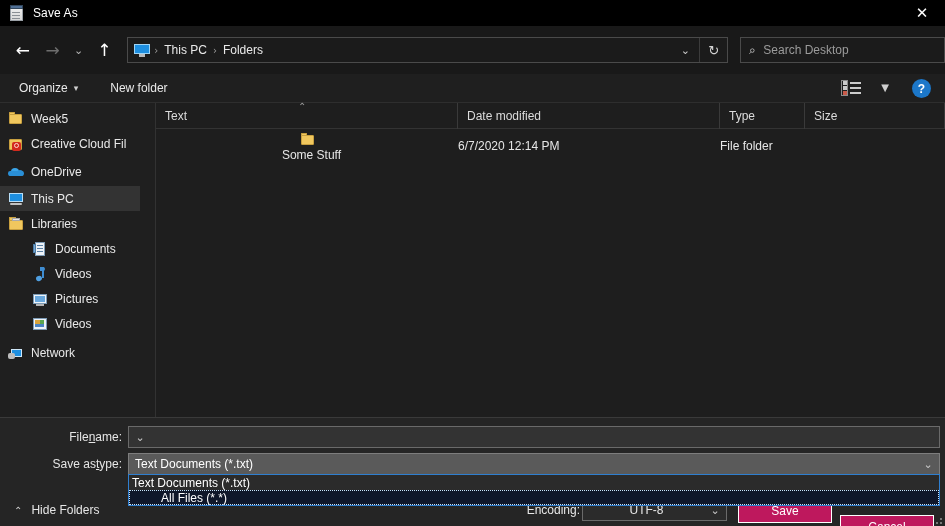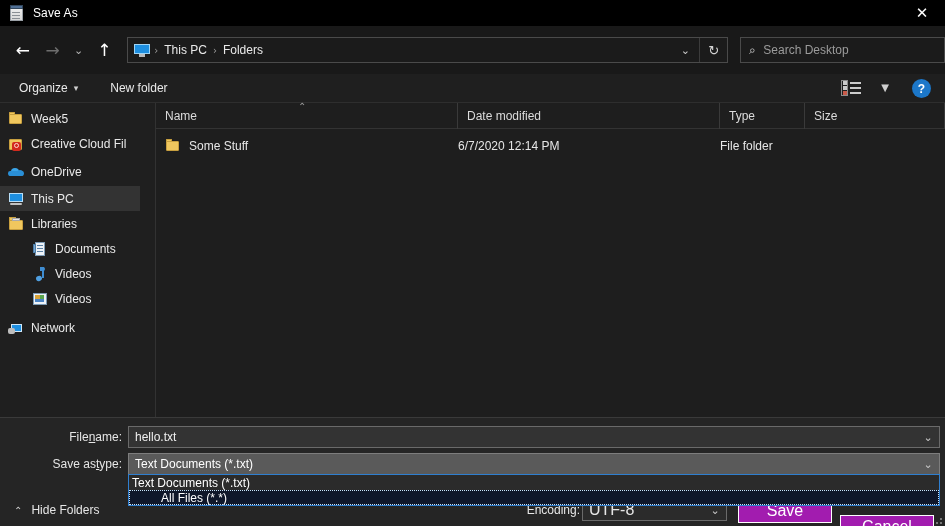--- a/index.html
+++ b/index.html
@@ -306,26 +306,26 @@
 
   #encoding-label {
     position: absolute; left: 480px; top: 500px; width: 100px; height: 20px;
     display: flex; align-items: center; justify-content: flex-end;
     font-size: 12px; color: #e6e6e6;
   }
   #encoding-combo {
     position: absolute; left: 582px; top: 499px; width: 145px; height: 22px;
     background: #2b2b2b; border: 1px solid #6a6a6a; display: flex; align-items: center;
   }
-  #encoding-value { flex: 1; padding-left: 6px; font-size: 16px; color: #e6e6e6; }
+  #encoding-value { flex: 1; padding-left: 6px; font-size: 12px; color: #e6e6e6; text-align: center; }
   .dlg-btn {
     position: absolute; top: 499px; width: 94px; height: 24px;
-    border: 1px solid #ffffff; background: #a21caf;
+    border: 1px solid #ffffff; background: #be185d;
     display: flex; align-items: center; justify-content: center;
-    font-size: 16px; color: #ffffff;
+    font-size: 12px; color: #ffffff;
   }
   #save-btn { left: 738px; }
   #cancel-btn { left: 840px; margin-top: 16px; }
   #resize-grip { position: absolute; right: 3px; bottom: 2px; width: 10px; height: 10px; }
   .gdot { position: absolute; width: 2px; height: 2px; background: #777777; }
 </style>
 </head>
 <body>
 
 <div id="dialog">
@@ -444,20 +444,28 @@
           <span class="ico-music">
               <span class="mu-stem"></span>
               <span class="mu-flag"></span>
               <span class="mu-head"></span>
             </span>
         </span>
         <span>Videos</span>
       </div>
       <div class="tree-item indent">
         <span class="tree-ico">
+          <span class="ico-pic"></span>
+            <span class="ico-pic-in"></span>
+            <span class="ico-pic-st"></span>
+        </span>
+        <span>Pictures</span>
+      </div>
+      <div class="tree-item indent">
+        <span class="tree-ico">
           <span class="ico-vid"></span>
             <span class="vi-a"></span>
             <span class="vi-b"></span>
             <span class="vi-c"></span>
         </span>
         <span>Videos</span>
       </div>
       <div class="tree-item" style="margin-top:4px">
         <span class="tree-ico">
           <span class="ico-net-m"></span>
@@ -470,36 +478,36 @@
     <div id="side-scroll">
       <div class="sb-arrow" id="sb-up">⌃</div>
       <div id="sb-thumb"></div>
       <div class="sb-arrow" id="sb-down">⌄</div>
     </div>
     <div id="side-divider"></div>
 
     <div id="filelist">
       <div id="colheader">
         <div class="colh" style="left:0; width:302px;">
-          <span>Name</span>
+          <span>Text</span>
           <span id="sort-caret">⌃</span>
         </div>
         <div class="colh" style="left:302px; width:262px;">
           <span>Date modified</span>
         </div>
         <div class="colh" style="left:564px; width:85px;">
           <span>Type</span>
         </div>
         <div class="colh" style="left:649px; width:140px;">
           <span>Size</span>
         </div>
       </div>
 
       <div class="filerow" style="top:29px">
-        <div class="cell" style="left:9px; width:293px;">
+        <div class="cell" style="left:9px; width:293px;flex-direction:column;">
           <span class="row-folder-ico">
             <span class="ico-folder-t"></span>
               <span class="ico-folder-b"></span>
           </span>
           <span>Some Stuff</span>
         </div>
         <div class="cell" style="left:302px; width:262px;">6/7/2020 12:14 PM</div>
         <div class="cell" style="left:564px; width:85px;">File folder</div>
         <div class="cell" style="left:649px; width:140px;"></div>
       </div>
@@ -507,21 +515,20 @@
   </div>
 
   <div id="bottom"></div>
 
   <div class="fld-label" style="left:12px; top:427px;">
     <span>File </span>
       <u>n</u>
       <span>ame:</span>
   </div>
   <div id="filename-combo">
-    <div id="filename-value">hello.txt</div>
     <div class="combo-caret">⌄</div>
   </div>
 
   <div class="fld-label" style="left:12px; top:454px;">
     <span>Save as </span>
       <u>t</u>
       <span>ype:</span>
   </div>
   <div id="savetype-combo">
     <div id="savetype-value">Text Documents (*.txt)</div>

